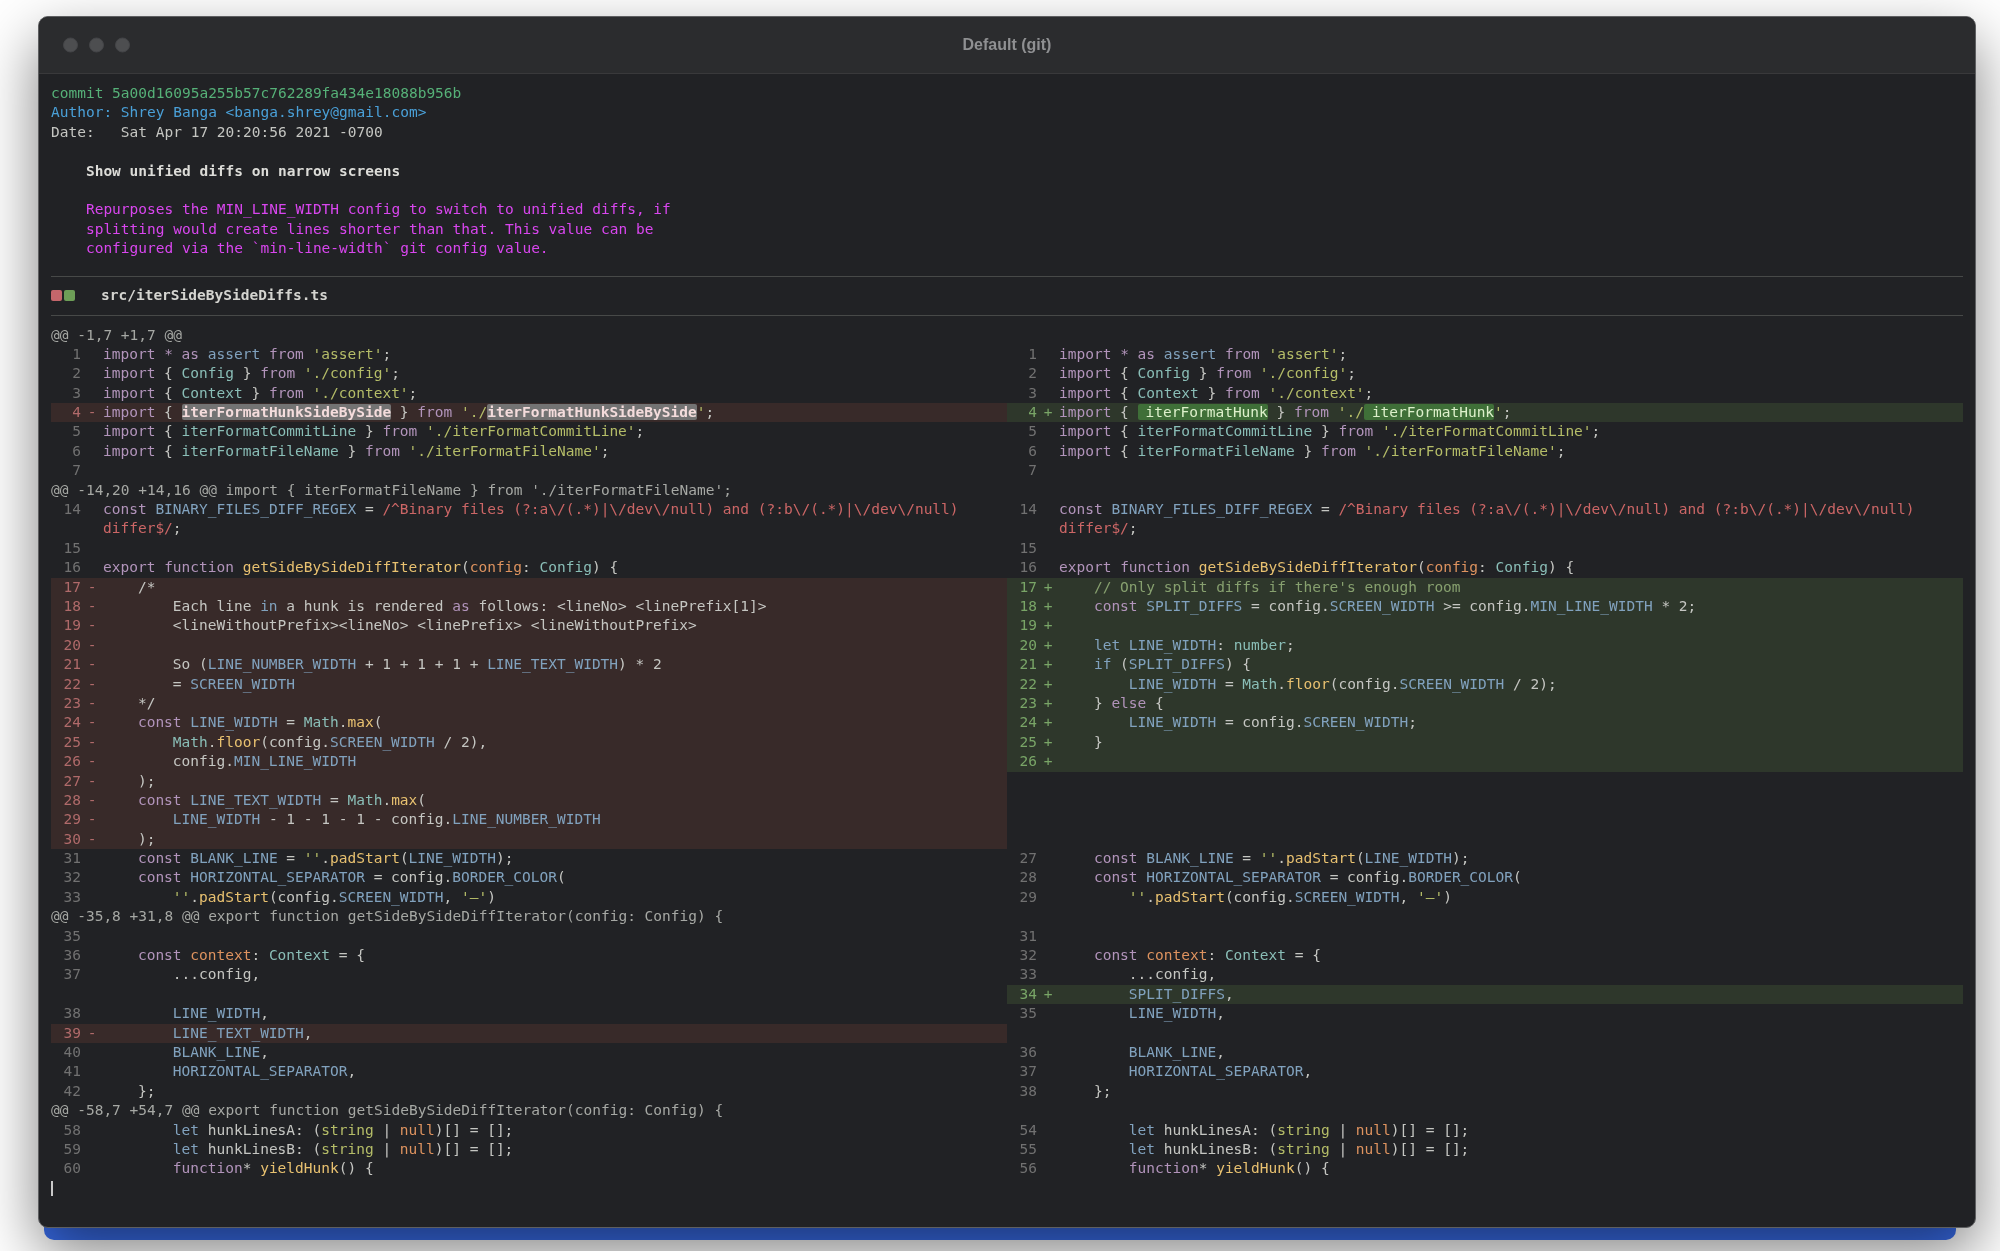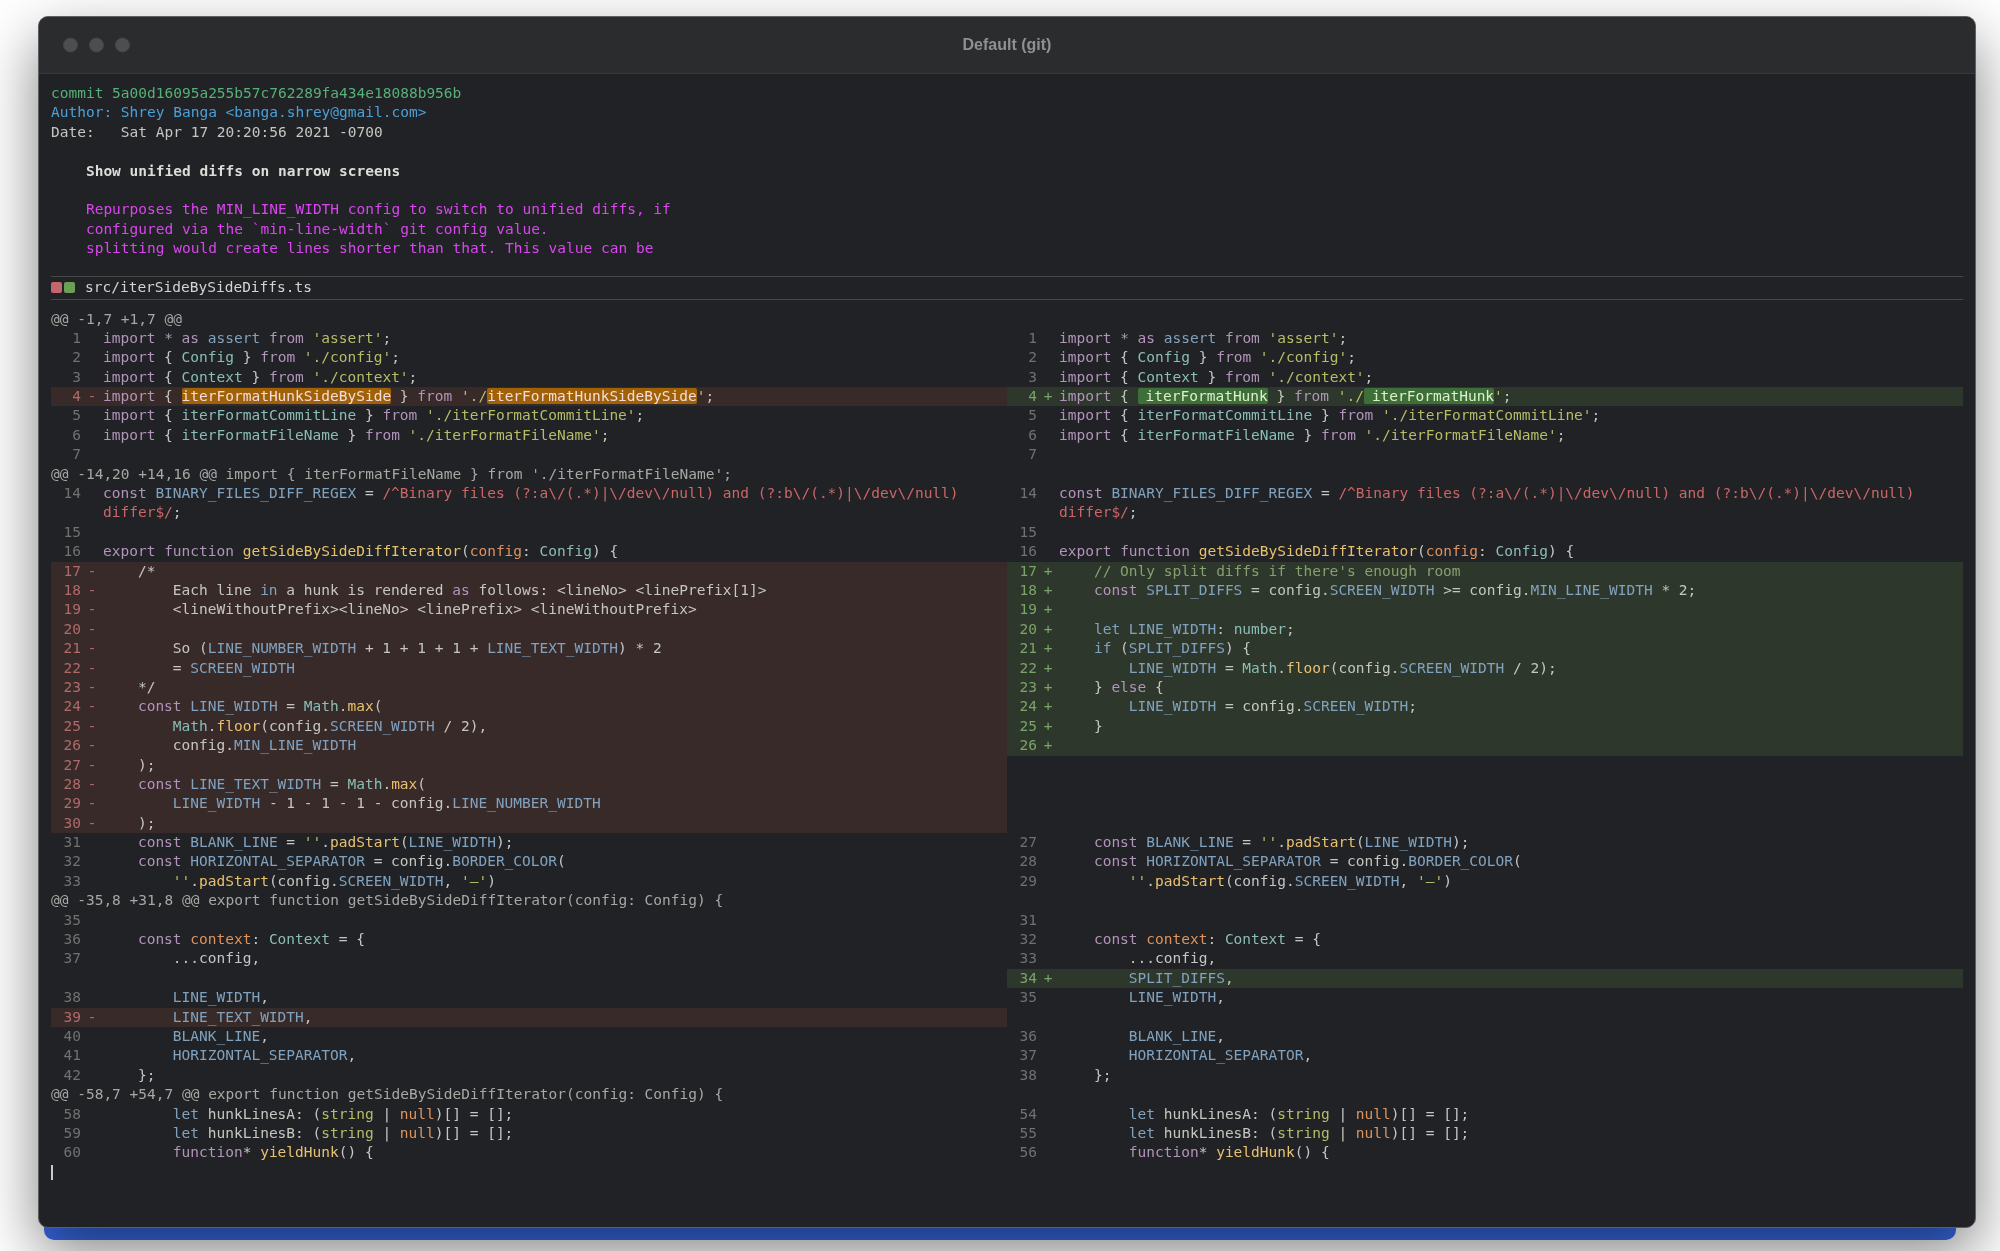--- a/index.html
+++ b/index.html
@@ -17,39 +17,39 @@
   .title{font-family:"Liberation Sans",sans-serif;font-weight:700;font-size:16px;color:#8f9092;}
   .term{padding:10px 12px 0 12px;font-size:14.5px;line-height:19.4px;color:#c5c6c2;}
   .ln{white-space:pre;height:19.4px;}
   .c-green{color:#56b178;}
   .c-blue{color:#4aa0d8;}
   .subject{color:#dcdcd8;font-weight:700;}
   .body-line{color:#d946ef;}
   .sep{border-top:1px solid #474948;height:0;}
   .sep1{margin-top:17px;}
   .sep2{margin-bottom:10px;}
-  .filehdr{height:22px;display:flex;align-items:center;color:#d4d4d0;font-weight:400;}
+  .filehdr{height:38px;display:flex;align-items:center;color:#d4d4d0;font-weight:700;gap:16px;}
   .fileicon{display:inline-flex;gap:2px;margin-right:10px;}
   .fileicon i{width:11px;height:11px;border-radius:2px;display:inline-block;}
   .fi-r{background:#c4666b;} .fi-g{background:#6d9e57;}
   
   .drow{display:flex;height:19.4px;}
   .hunk-row{white-space:pre;color:#a6a8a4;height:19.4px;}
   .half{width:956px;display:flex;overflow:hidden;flex:none;}
   .half.del{background:#382a29;}
   .half.add{background:#2e372b;}
   .num{width:30px;flex:none;text-align:right;color:#717171;white-space:pre;}
   .mark{width:22px;flex:none;text-align:center;white-space:pre;}
   .del .num,.del .mark{color:#b06a6a;}
   .add .num,.add .mark{color:#79a567;}
   .code{white-space:pre;flex:1;overflow:hidden;}
   .tk-k{color:#b294bb;} .tk-v{color:#81a2be;} .tk-f{color:#e8c170;} .tk-t{color:#8abeb7;}
   .tk-s{color:#b5bd68;} .tk-n{color:#de935f;} .tk-r{color:#cc6666;} .tk-c{color:#87a06f;}
   .tk-d{color:#c5c6c2;}
-  .tk-hr{background:#a16207;color:#f4dcdc;border-radius:2px;}
+  .tk-hr{background:#737373;color:#f4dcdc;border-radius:2px;font-weight:bold;}
   .tk-hg{background:#3f6f38;color:#ddf0cb;border-radius:2px;padding-left:8px;}
   .caret{display:inline-block;width:2px;height:15px;background:#c9c9c9;vertical-align:middle;margin-top:2px;}
 </style>
 </head>
 <body>
 
 <div class="blue-bar"></div>
 
 <div class="window">
   <div class="titlebar">
@@ -62,22 +62,22 @@
   </div>
 
   <div class="term">
     <div class="ln c-green">commit 5a00d16095a255b57c762289fa434e18088b956b</div>
     <div class="ln c-blue">Author: Shrey Banga &lt;banga.shrey@gmail.com&gt;</div>
     <div class="ln">Date:   Sat Apr 17 20:20:56 2021 -0700</div>
     <div class="ln"></div>
     <div class="ln subject">    <span>Show unified diffs on narrow screens</span></div>
     <div class="ln"></div>
     <div class="ln body-line">    <span>Repurposes the MIN_LINE_WIDTH config to switch to unified diffs, if</span></div>
+    <div class="ln body-line">    <span>splitting would create lines shorter than that. This value can be</span></div>
     <div class="ln body-line">    <span>configured via the `min-line-width` git config value.</span></div>
-    <div class="ln body-line">    <span>splitting would create lines shorter than that. This value can be</span></div>
     <div class="sep sep1"></div>
     <div class="filehdr">
       <span class="fileicon">
           <i class="fi-r"></i>
           <i class="fi-g"></i>
         </span>
       <span>src/iterSideBySideDiffs.ts</span>
     </div>
     <div class="sep sep2"></div>
     <div>

